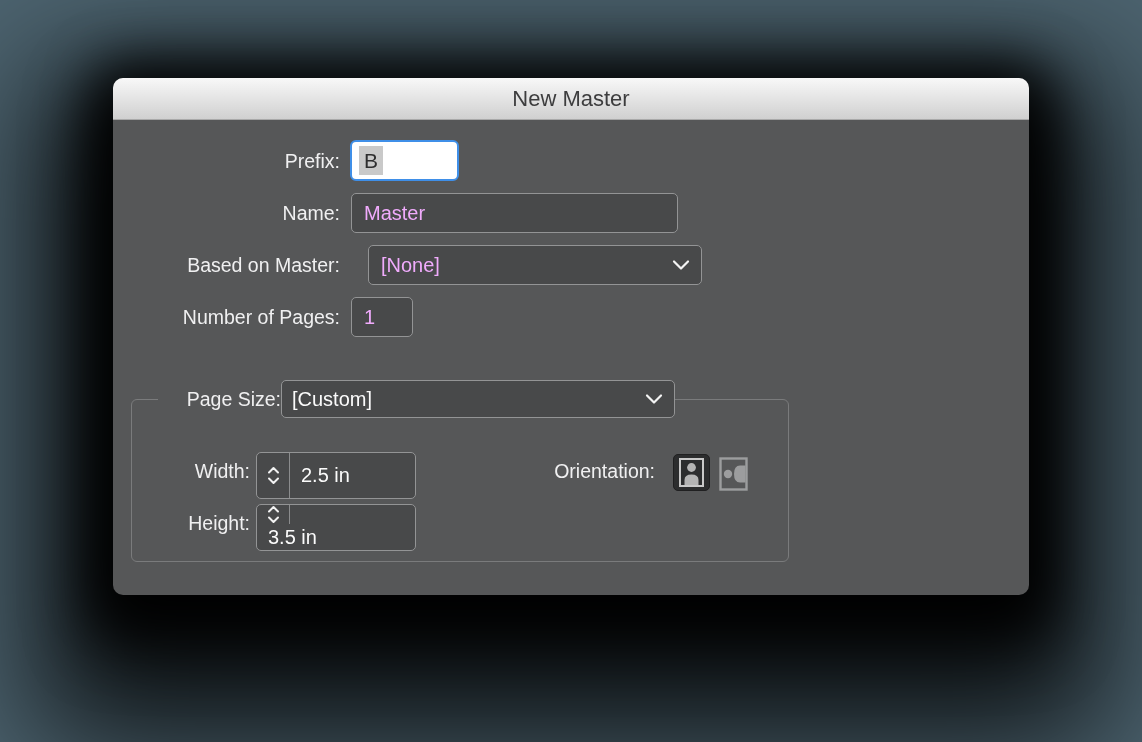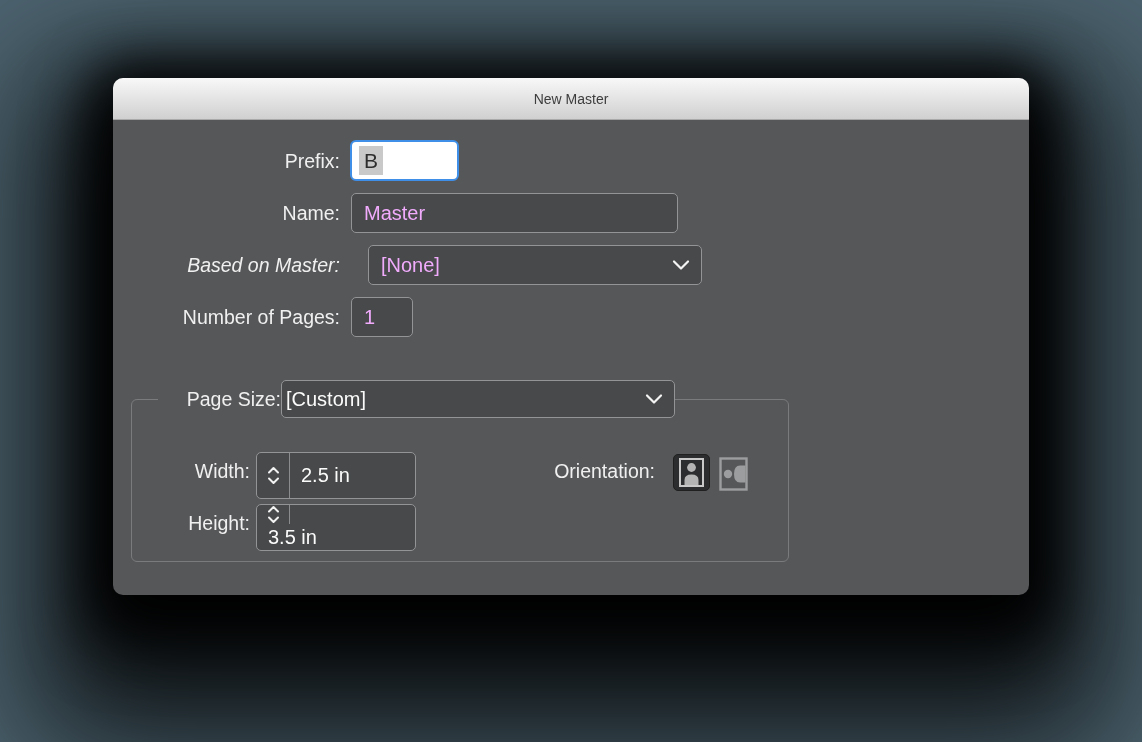--- a/index.html
+++ b/index.html
@@ -22,21 +22,21 @@
       0 70px 130px 80px rgba(0,0,0,0.80),
       0 -4px 50px 14px rgba(0,0,0,0.55);
   }
 
   .titlebar {
     position: absolute; left: 0; top: 0; right: 0; height: 42px;
     border-radius: 10px 10px 0 0;
     background: linear-gradient(#f8f8f8, #d0d0d0);
     border-bottom: 1px solid #a9a9a9;
     text-align: center;
-    font-size: 14px; line-height: 42px; color: #3d3d3e;
+    font-size: 22px; line-height: 42px; color: #3d3d3e;
   }
 
   .lbl {
     position: absolute;
     color: #f0f0f1; font-size: 19.5px;
     text-align: right;
     line-height: 40px;
     white-space: nowrap;
   }
 
@@ -94,21 +94,21 @@
     white-space: nowrap;
   }
   .pagesize-dd {
     position: relative;
     width: 394px; height: 38px;
     background: #48494a;
     border: 1.5px solid #939495;
     border-radius: 5px;
     color: #fbfbfb; font-size: 20px;
     display: flex; align-items: center;
-    padding-left: 4px;
+    padding-left: 10px;
   }
   .pagesize-dd .chev {
     position: absolute; right: 10px; top: 50%;
     transform: translateY(-50%); display: flex;
   }
 
   
   .stepper {
     position: absolute;
     width: 160px; height: 47px;
@@ -164,21 +164,21 @@
   <div class="lbl" style="left:0; width:227px; top:63px;">Prefix:</div>
   <div class="prefix-field">
     <span class="sel">B</span>
   </div>
 
   <div class="lbl" style="left:0; width:227px; top:115px;">Name:</div>
   <div class="field" style="left:238px; top:115px; width:327px; height:40px;">
     <span>Master</span>
   </div>
 
-  <div class="lbl" style="left:0; width:227px; top:167px;font-style:italic;">Based on Master:</div>
+  <div class="lbl" style="left:0; width:227px; top:167px;">Based on Master:</div>
   <div class="field dropdown" style="left:238px; top:167px; width:334px; height:40px;">
     <span>[None]</span>
     <span class="chev">
       <svg width="20" height="13" viewBox="0 0 20 13">
         <polyline points="3,3 10,10 17,3" fill="none" stroke="#f4f4f4" stroke-width="2.2" stroke-linecap="round" stroke-linejoin="round"></polyline>
       </svg>
     </span>
   </div>
 
   <div class="lbl" style="left:0; width:227px; top:219px;">Number of Pages:</div>

